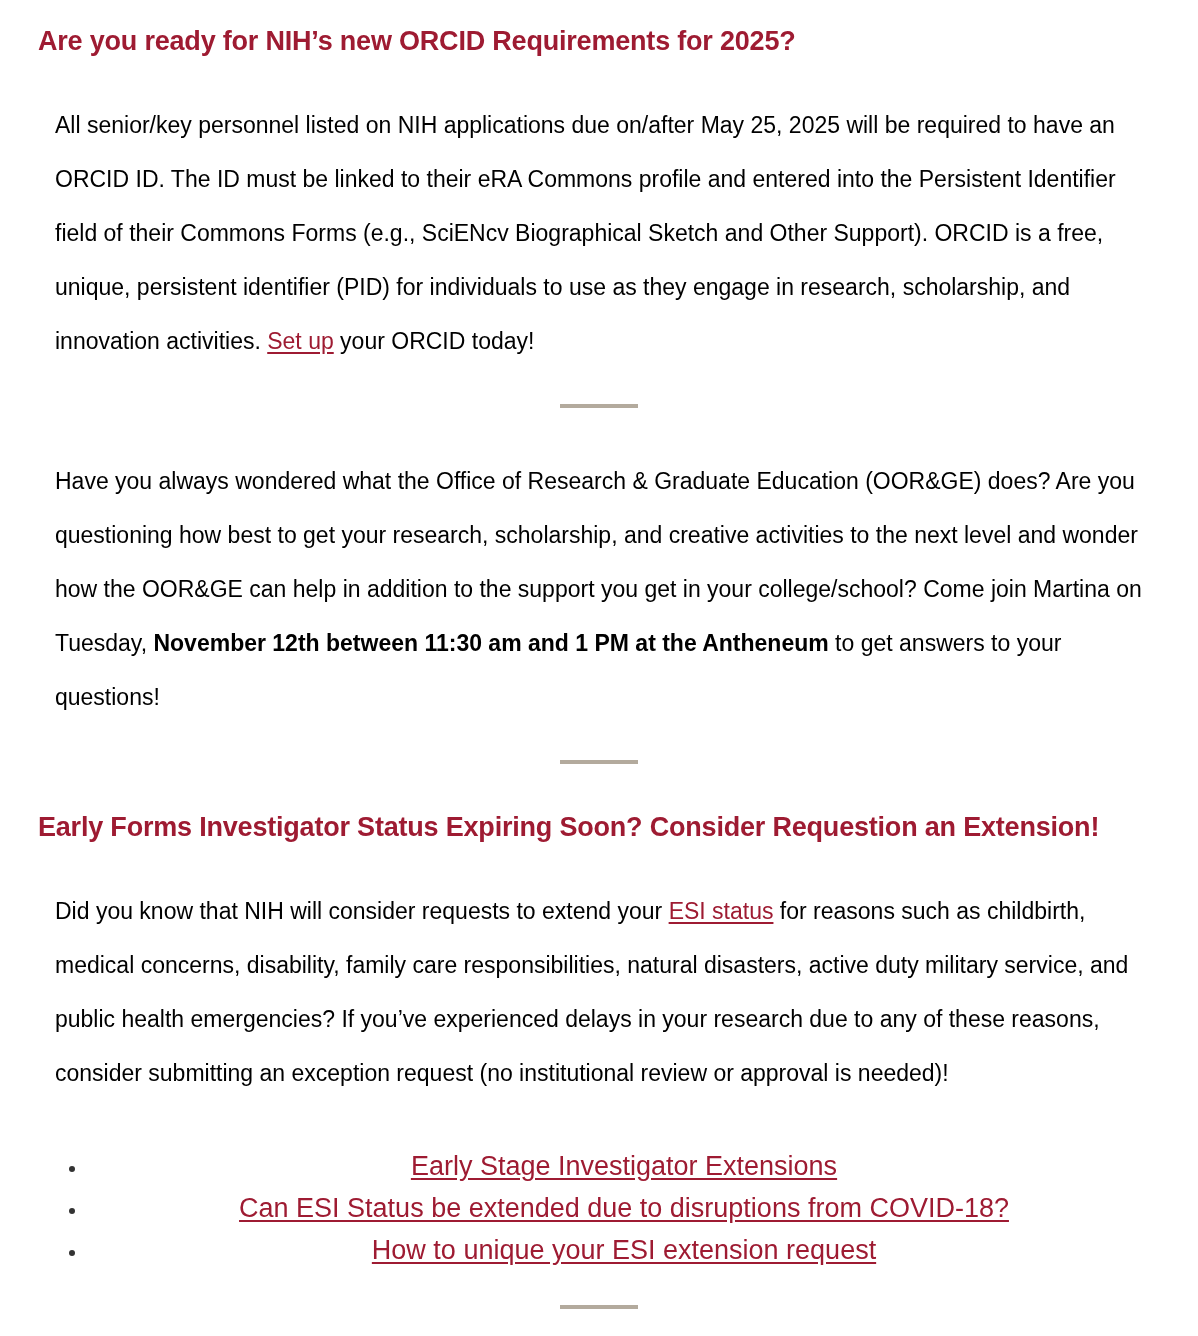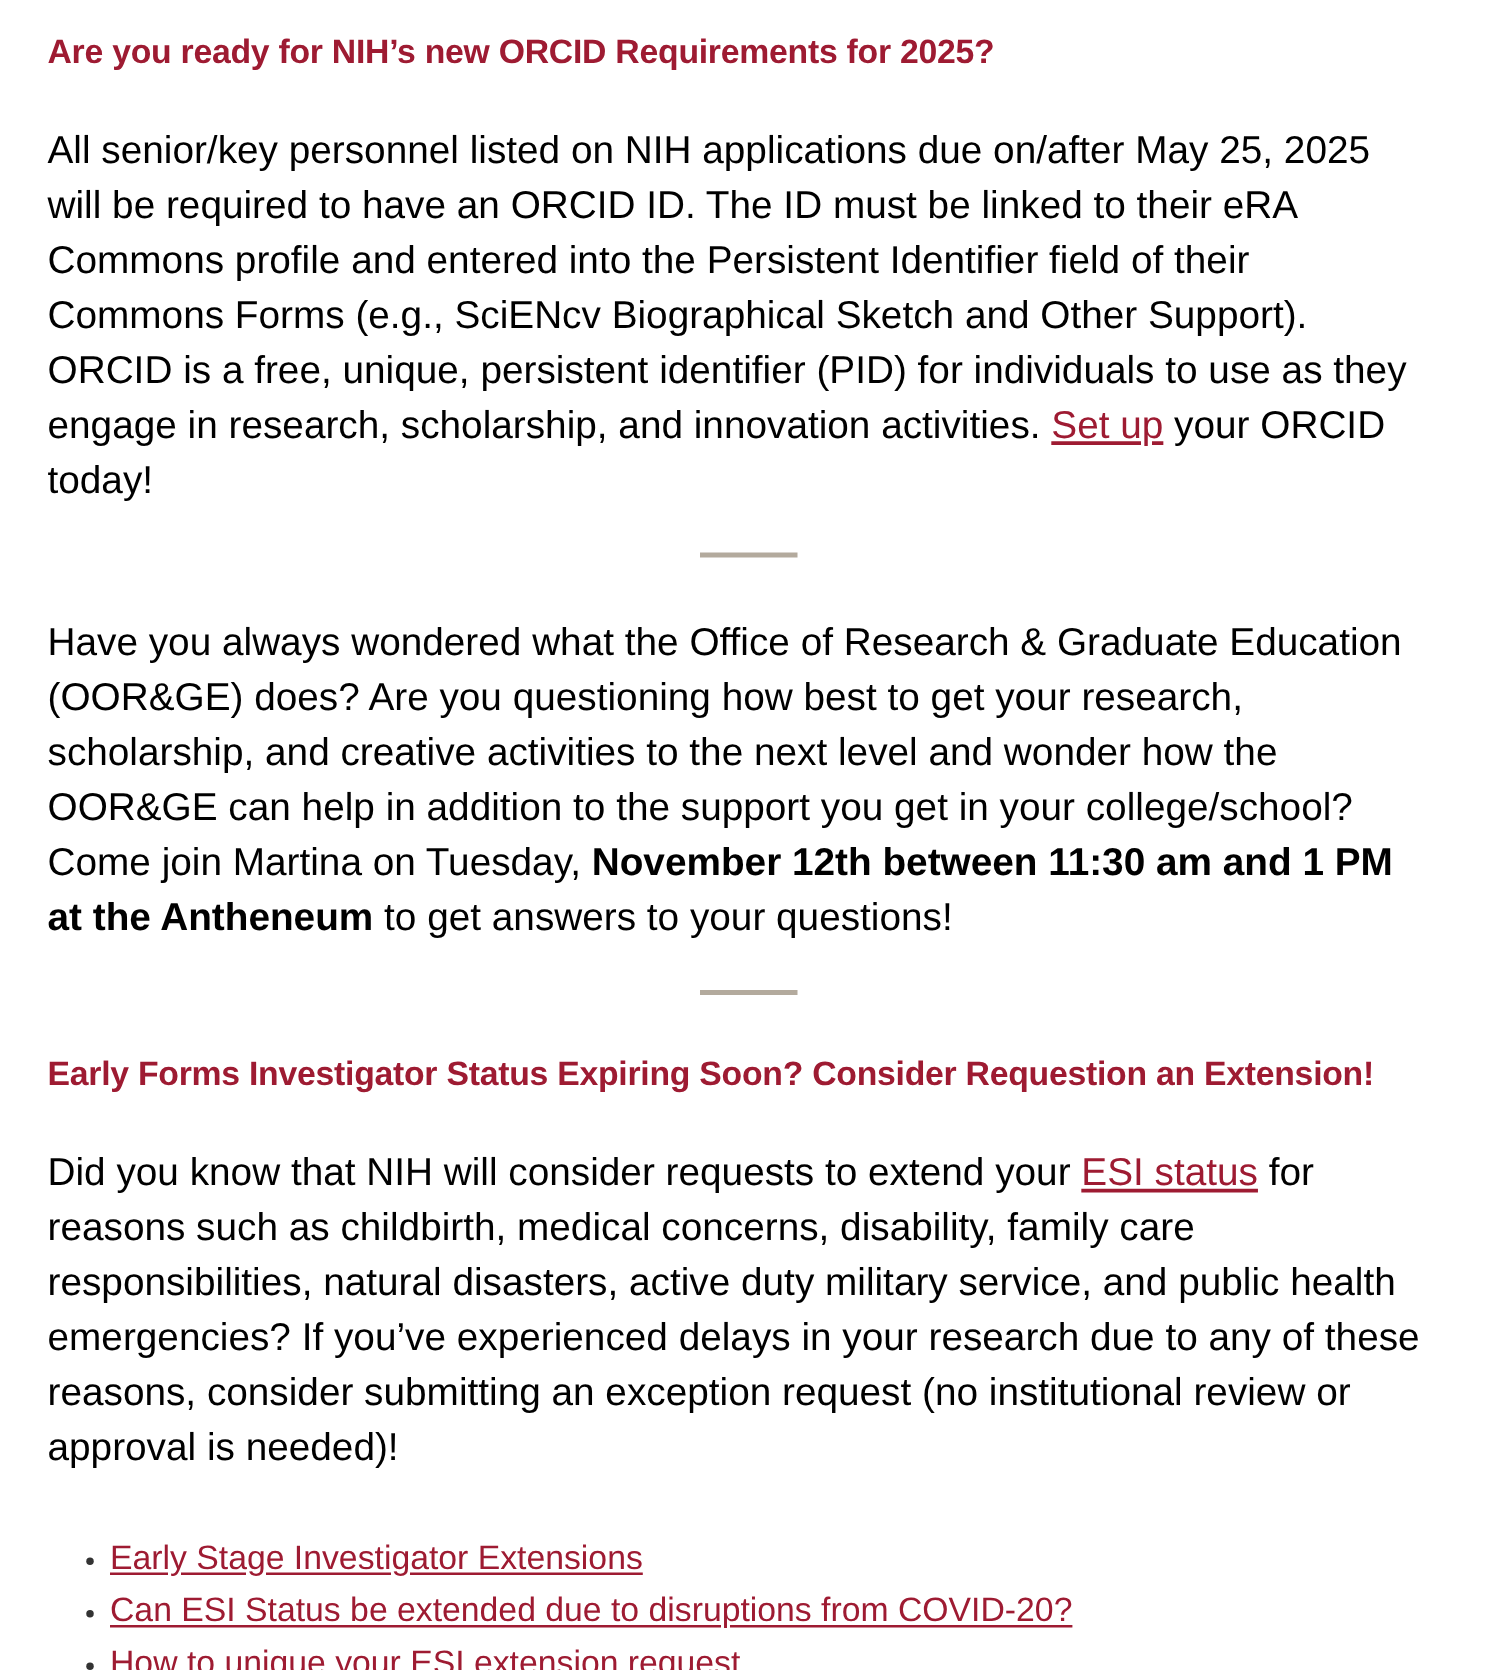--- a/index.html
+++ b/index.html
@@ -19,23 +19,23 @@
   }
   .section-heading {
     color: #9e1b32;
     font-size: 27px;
     line-height: 34px;
     font-weight: 700;
     letter-spacing: -0.2px;
     margin: 0 0 40px 0;
   }
   .section-paragraph {
-    font-size: 31px;
-    line-height: 44px;
-    margin: 0;
+    font-size: 23px;
+    line-height: 54px;
+    margin: 17px;
     max-width: 1108px;
     color: #000000;
   }
   .link {
     color: #9e1b32;
     text-decoration: underline;
     text-underline-offset: 3px;
     cursor: pointer;
   }
   .bold-run {
@@ -50,20 +50,21 @@
   }
   .divider-last {
     margin: 34px auto 25px auto;
   }
   .links-list {
     margin: 45px 0 0 0;
     padding: 0 0 0 50px;
     font-size: 27px;
     line-height: 42px;
     list-style-type: disc;
+    text-align: center;
   }
   .links-list li::marker {
     color: #333333;
     font-size: 21px;
   }
 </style>
 </head>
 <body>
 
 <main class="content">
@@ -80,20 +81,20 @@
   </section>
 
   <div class="divider"></div>
 
   <section>
     <h2 class="section-heading">Early Forms Investigator Status Expiring Soon? Consider Requestion an Extension!</h2>
     <p class="section-paragraph"><span>Did you know that NIH will consider requests to extend your </span><a href="#" class="link">ESI status</a><span> for reasons such as childbirth, medical concerns, disability, family care responsibilities, natural disasters, active duty military service, and public health emergencies? If you’ve experienced delays in your research due to any of these reasons, consider submitting an exception request (no institutional review or approval is needed)!</span></p>
 
     <ul class="links-list">
       <li><a href="#" class="link">Early Stage Investigator Extensions</a></li>
-      <li><a href="#" class="link">Can ESI Status be extended due to disruptions from COVID-20? </a></li>
+      <li><a href="#" class="link">Can ESI Status be extended due to disruptions from COVID-18? </a></li>
       <li><a href="#" class="link">How to unique your ESI extension request</a></li>
     </ul>
   </section>
 
   <div class="divider divider-last"></div>
 
 </main>
 
 </body></html>

